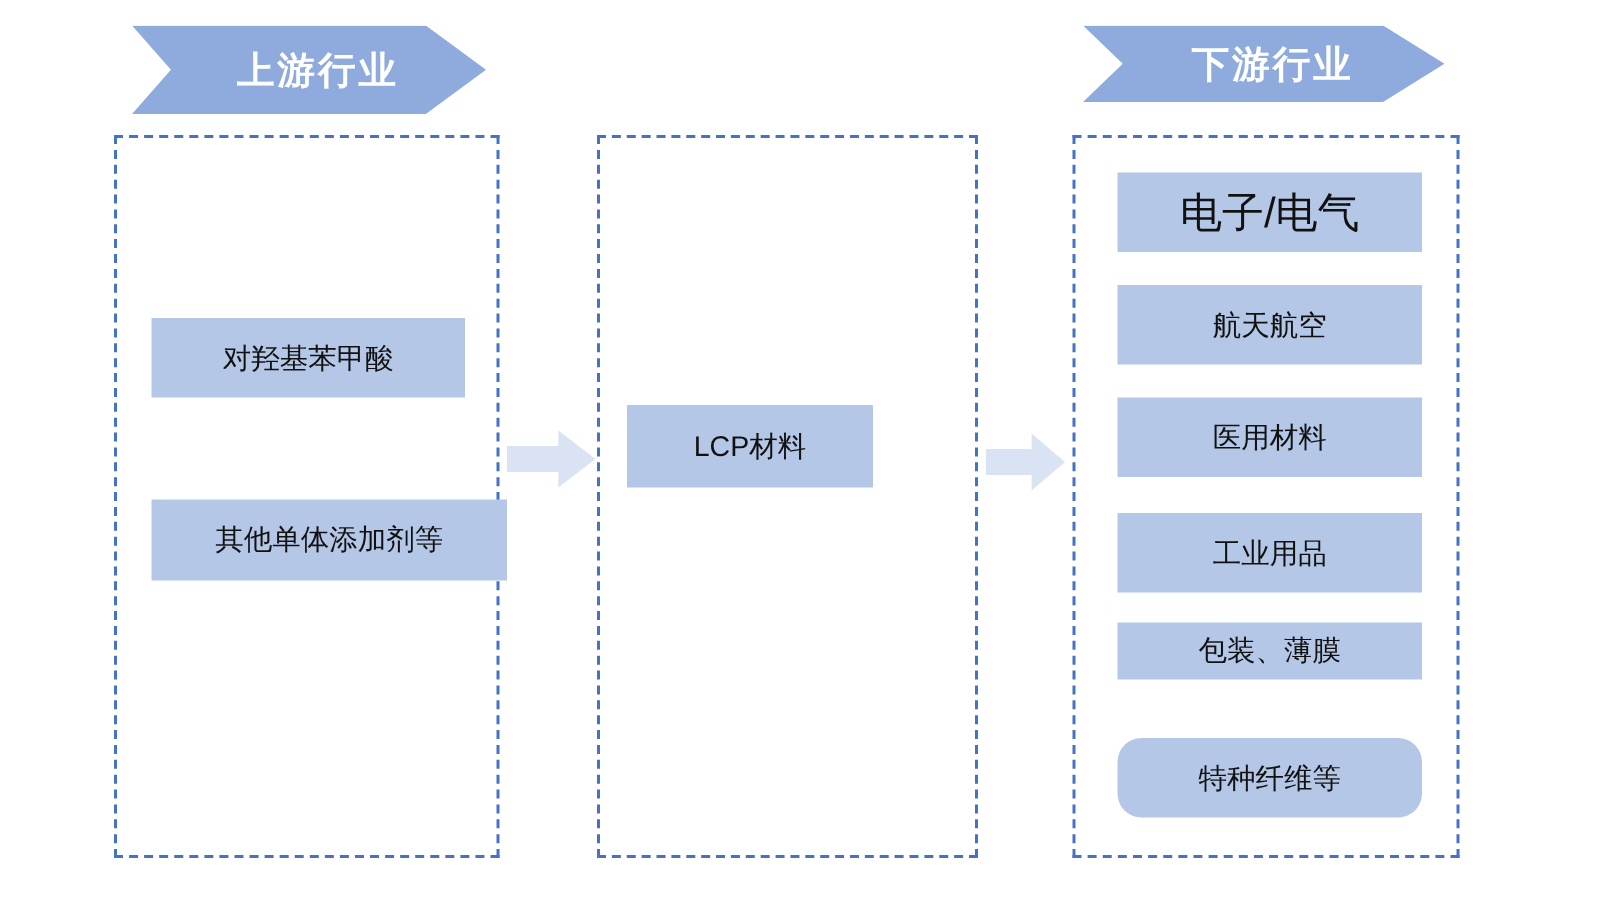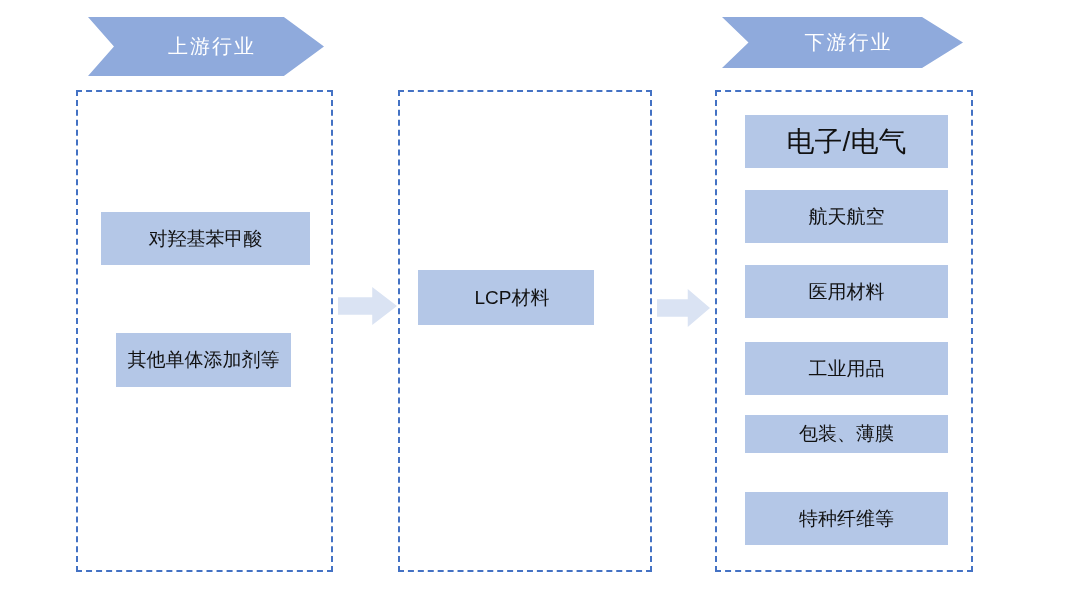--- a/index.html
+++ b/index.html
@@ -24,22 +24,22 @@
   .chevron {
     position: absolute;
     background: var(--header-fill, #8FAADC);
     clip-path: polygon(0 0, 83% 0, 100% 50%, 83% 100%, 0 100%, 11% 50%);
     display: flex;
     align-items: center;
     justify-content: center;
   }
   .chevron span {
     color: var(--header-text, #FFFFFF);
-    font-size: 20px;
-    font-weight: normal;
+    font-size: 25px;
+    font-weight: bold;
     letter-spacing: 2px;
     transform: translateX(6px);
   }
   .node {
     position: absolute;
     background: var(--box-fill, #B4C7E7);
     display: flex;
     align-items: center;
     justify-content: center;
     font-size: 19px;
@@ -58,32 +58,32 @@
   .p2 { left: 398px; top: 90px; width: 254px; height: 482px; }
   .p3 { left: 715px; top: 90px; width: 258px; height: 482px; }
 
   
   .h1 { left: 88px;  top: 17px; width: 236px; height: 59px; }
   .h2 { left: 403px; top: 17px; width: 240px; height: 59px; }
   .h3 { left: 722px; top: 17px; width: 241px; height: 51px; }
 
   
   .u1 { left: 101px; top: 212px; width: 209px; height: 53px; }
-  .u2 { left: 116px; top: 333px; width: 175px; height: 54px; }
+  .u2 { left: 101px; top: 333px; width: 237px; height: 54px; }
 
   
-  .m1 { left: 418px; top: 270px; width: 164px; height: 55px; padding-left: 12px; }
+  .m1 { left: 418px; top: 270px; width: 164px; height: 55px; }
 
   
   .d1 { left: 745px; top: 115px; width: 203px; height: 53px; }
   .d2 { left: 745px; top: 190px; width: 203px; height: 53px; }
   .d3 { left: 745px; top: 265px; width: 203px; height: 53px; }
   .d4 { left: 745px; top: 342px; width: 203px; height: 53px; }
   .d5 { left: 745px; top: 415px; width: 203px; height: 38px; }
-  .d6 { left: 745px; top: 492px; width: 203px; height: 53px; }
+  .d6 { left: 745px; top: 492px; width: 203px; height: 53px; border-radius: 16px; }
 
   
   .a1 { left: 338px; top: 287px; width: 59px; height: 38px; }
   .a2 { left: 657px; top: 289px; width: 53px; height: 38px; }
 </style>
 </head>
 <body>
 
 <div class="canvas">
 

